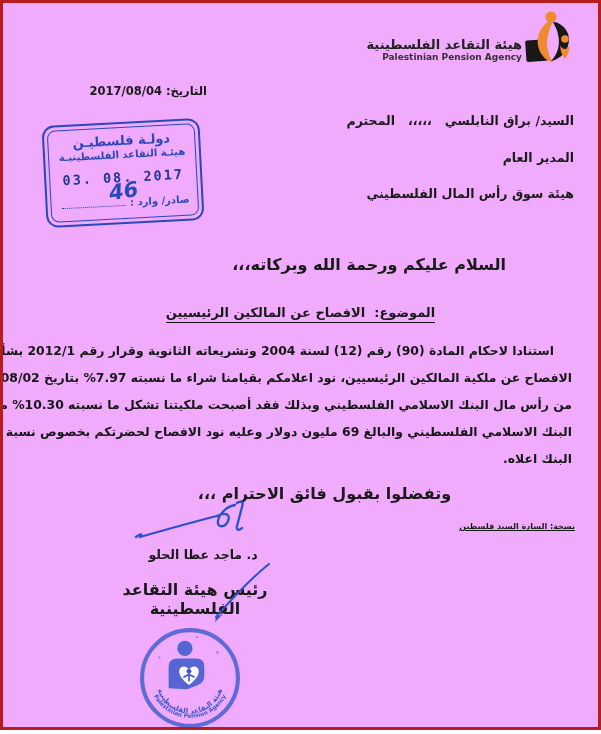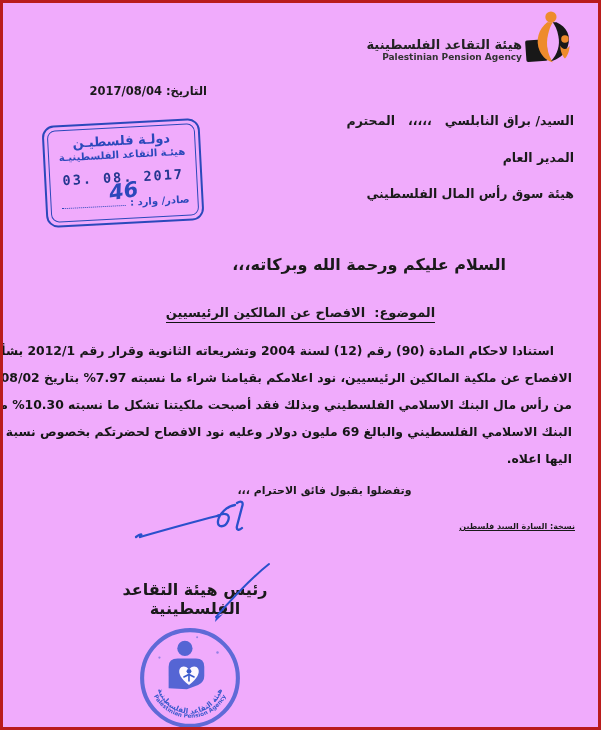--- a/index.html
+++ b/index.html
@@ -45,21 +45,21 @@
   .greeting{position:absolute;top:252px;right:92px;direction:rtl;font-size:16px;font-weight:bold;}
   
   .subject{position:absolute;top:299px;left:0;right:0;text-align:center;direction:rtl;}
   .subject span{font-size:13px;font-weight:bold;border-bottom:1.6px solid #111;padding-bottom:2px;}
   
   .body-text{position:absolute;top:340px;left:27px;right:26px;direction:rtl;font-size:12.4px;font-weight:bold;color:#161616;}
   .body-text .bl{height:27px;text-align:justify;text-align-last:justify;white-space:nowrap;}
   .body-text .bl.first{padding-right:18px;}
   .body-text .bl.last{text-align:right;text-align-last:right;}
   
-  .closing{position:absolute;top:481px;left:48px;right:0;text-align:center;direction:rtl;font-size:11px;font-weight:bold;}
+  .closing{position:absolute;top:481px;left:48px;right:0;text-align:center;direction:rtl;font-size:16px;font-weight:bold;}
   
   .copy-note{position:absolute;top:519px;right:23px;direction:rtl;font-size:8px;font-weight:bold;text-decoration:underline;}
   
   .sig-svg{position:absolute;left:130px;top:497px;}
   .sig-name{position:absolute;top:544px;left:130px;width:140px;text-align:center;direction:rtl;font-size:12.5px;font-weight:bold;}
   .sig-title{position:absolute;top:577px;left:86px;width:212px;text-align:center;direction:rtl;font-size:16px;font-weight:bold;}
   .slash-svg{position:absolute;left:203px;top:556px;}
   
   .seal{position:absolute;left:133px;top:621px;opacity:.92;}
 </style>
@@ -107,36 +107,37 @@
 
   <div class="subject">
     <span>الموضوع: &nbsp;الافصاح عن المالكين الرئيسيين</span>
   </div>
 
   <div class="body-text">
     <div class="bl first">استنادا لاحكام المادة (90) رقم (12) لسنة 2004 وتشريعاته الثانوية وقرار رقم 2012/1 بشأن</div>
     <div class="bl">الافصاح عن ملكية المالكين الرئيسيين، نود اعلامكم بقيامنا شراء ما نسبته 7.97% بتاريخ 2017/08/02</div>
     <div class="bl">من رأس مال البنك الاسلامي الفلسطيني وبذلك فقد أصبحت ملكيتنا تشكل ما نسبته 10.30% من رأس مال</div>
     <div class="bl">البنك الاسلامي الفلسطيني والبالغ 69 مليون دولار وعليه نود الافصاح لحضرتكم بخصوص نسبة التملك المشارة</div>
-    <div class="bl last">اليها اعلاه.</div>
+    <div class="bl last">البنك اعلاه.</div>
   </div>
 
   <div class="closing">وتفضلوا بقبول فائق الاحترام ،،،</div>
 
   <div class="copy-note">نسخة: السادة السيد فلسطين</div>
 
   <svg class="sig-svg" width="135" height="45" viewBox="0 0 135 45">
     <g stroke="#2a50cc" stroke-width="2.3" fill="none" stroke-linecap="round">
       <path d="M3,37 C8,33 10,34 7,37"></path>
       <path d="M7,37 C35,29 60,22 84,16"></path>
       <path d="M84,16 C92,12 98,14 95,21 C92,28 84,28 85,21 C86,14 94,6 102,5"></path>
       <path d="M104,3 C108,0 111,2 109,7 L104,26 C103,30 106,31 109,28"></path>
     </g>
   </svg>
 
+  <div class="sig-name">د. ماجد عطا الحلو</div>
   <div class="sig-title">رئيس هيئة التقاعد الفلسطينية</div>
 
   <svg class="slash-svg" width="70" height="68" viewBox="0 0 70 68">
     <path d="M10,58 C24,42 44,20 63,5" stroke="#2a50cc" stroke-width="2" fill="none" stroke-linecap="round"></path>
     <path d="M10,58 l7,-3 l-8,8 z" fill="#2a50cc"></path>
   </svg>
 
   <svg class="seal" width="108" height="110" viewBox="0 0 106 106">
     <circle cx="53" cy="52" r="47" stroke="#2b52c9" stroke-width="4" fill="none" opacity="0.8"></circle>
     <g fill="#2b52c9" opacity="0.85">

